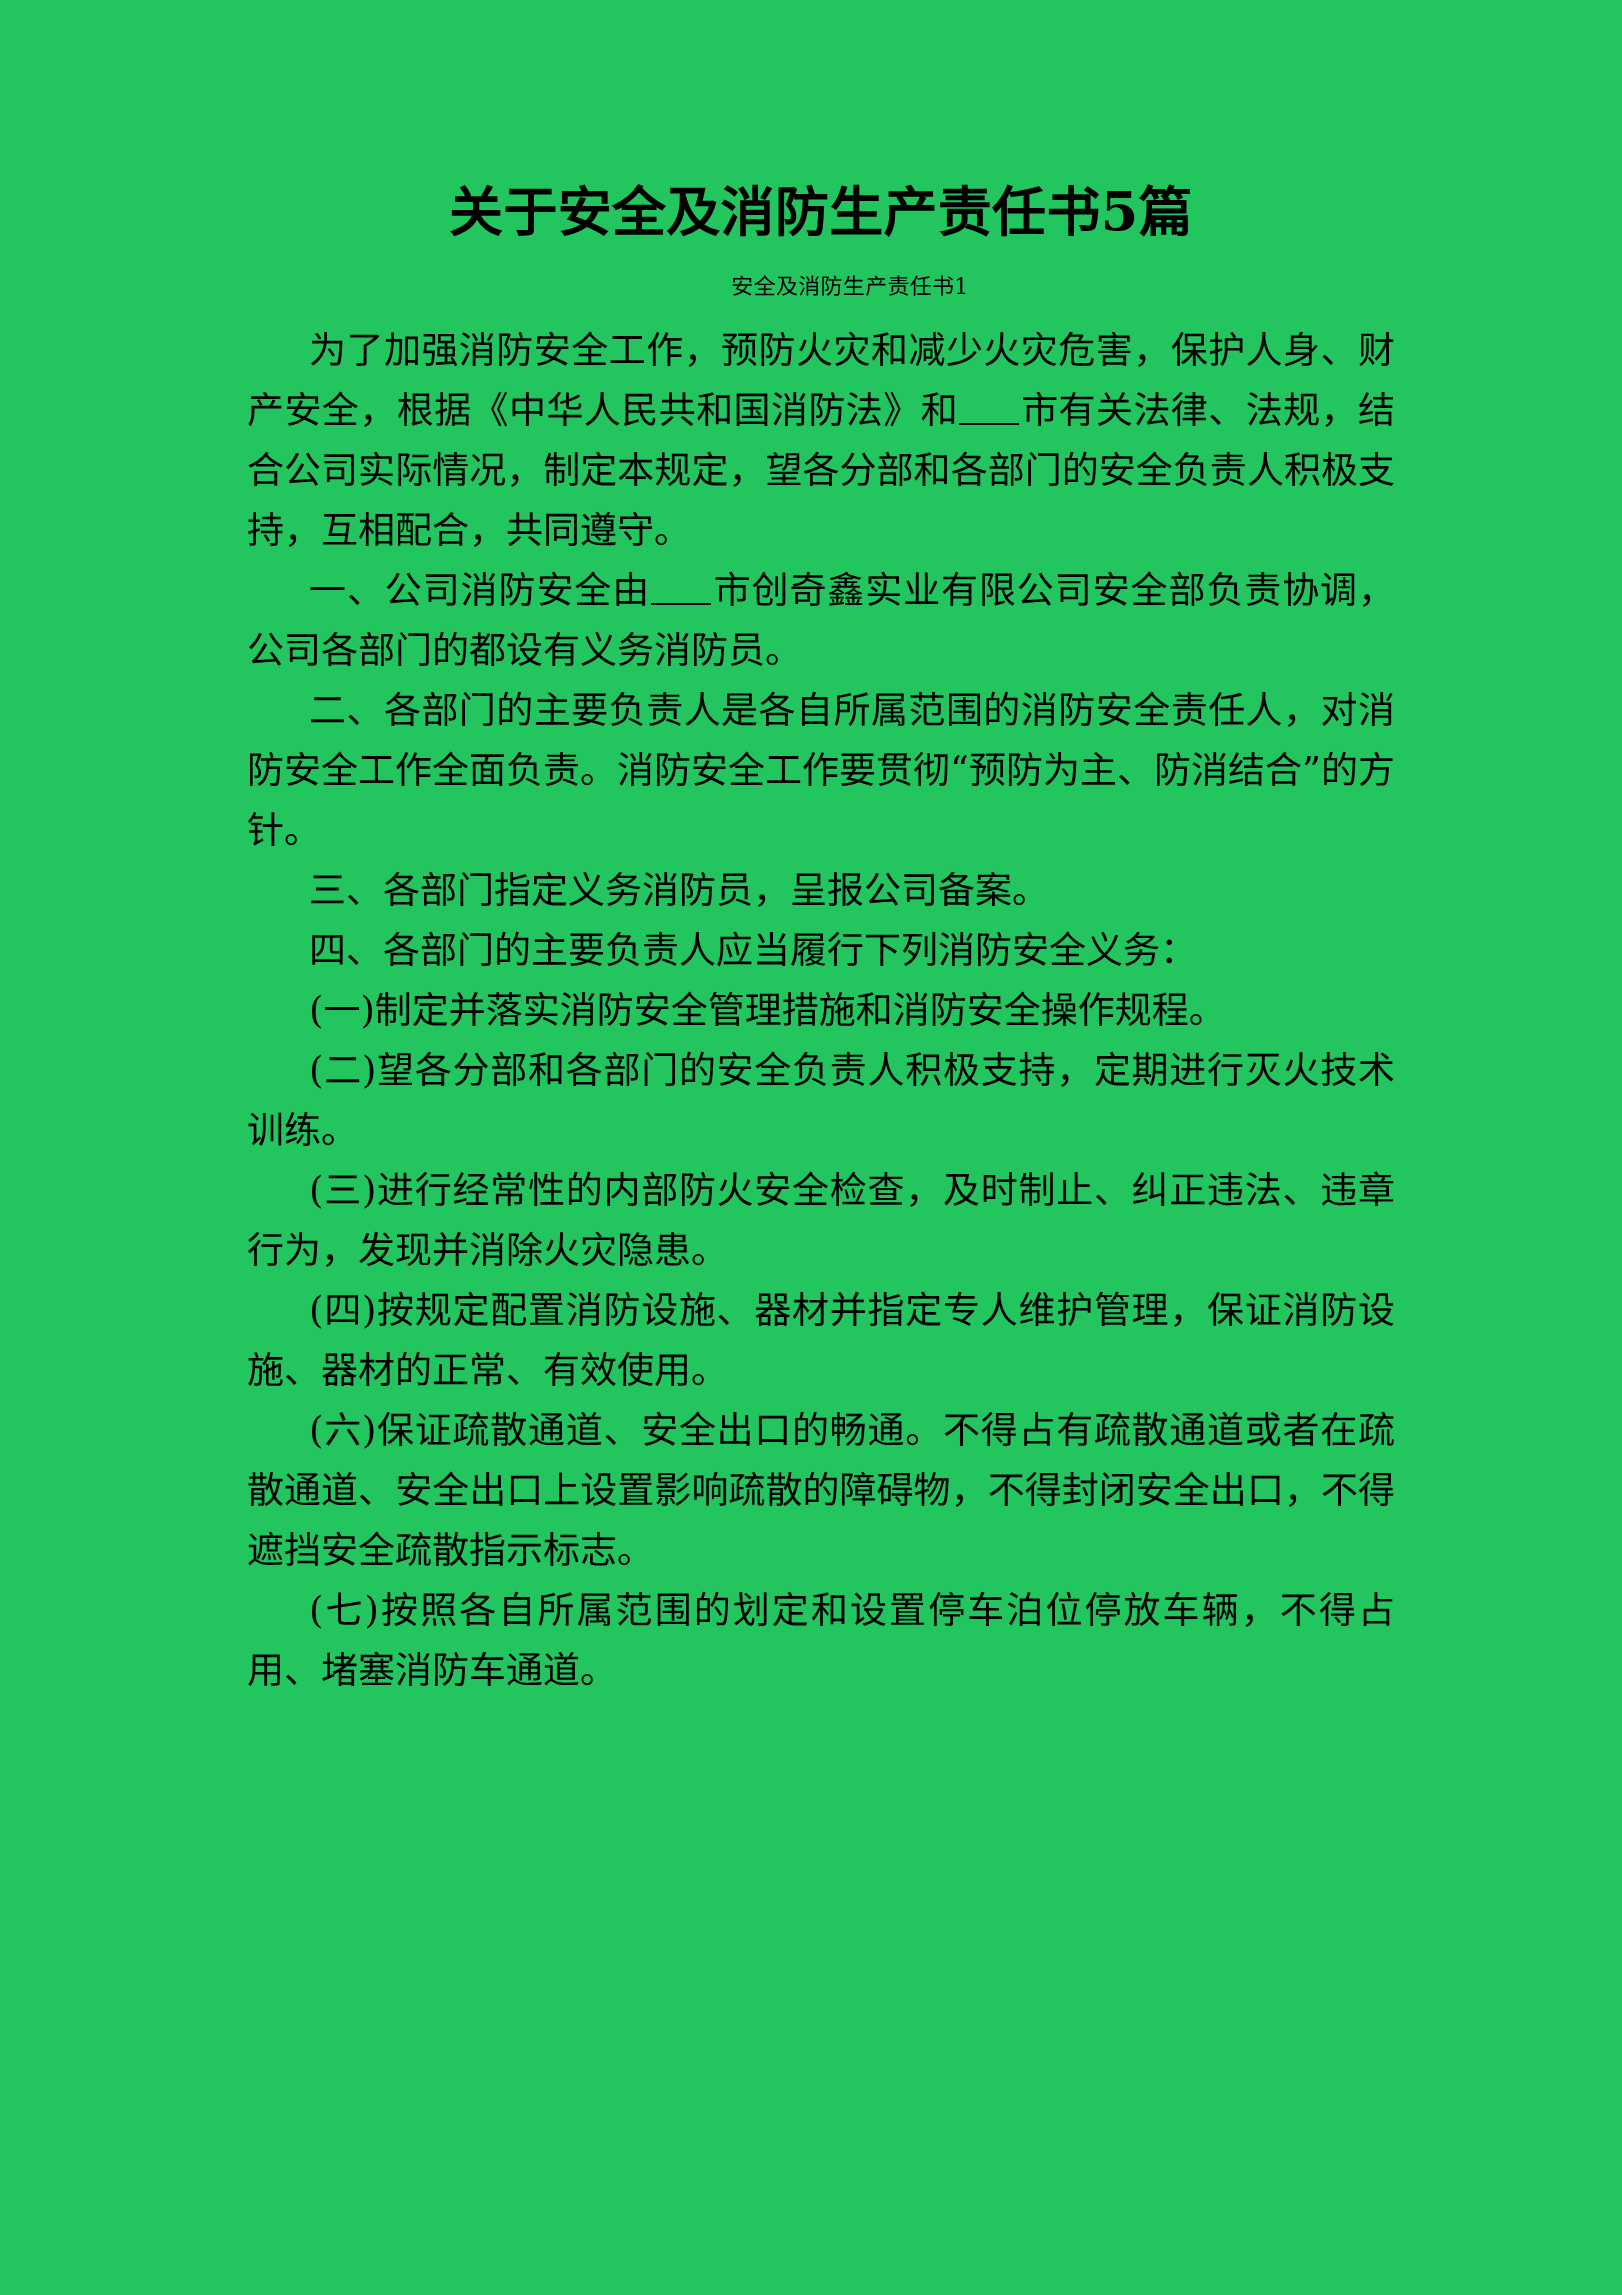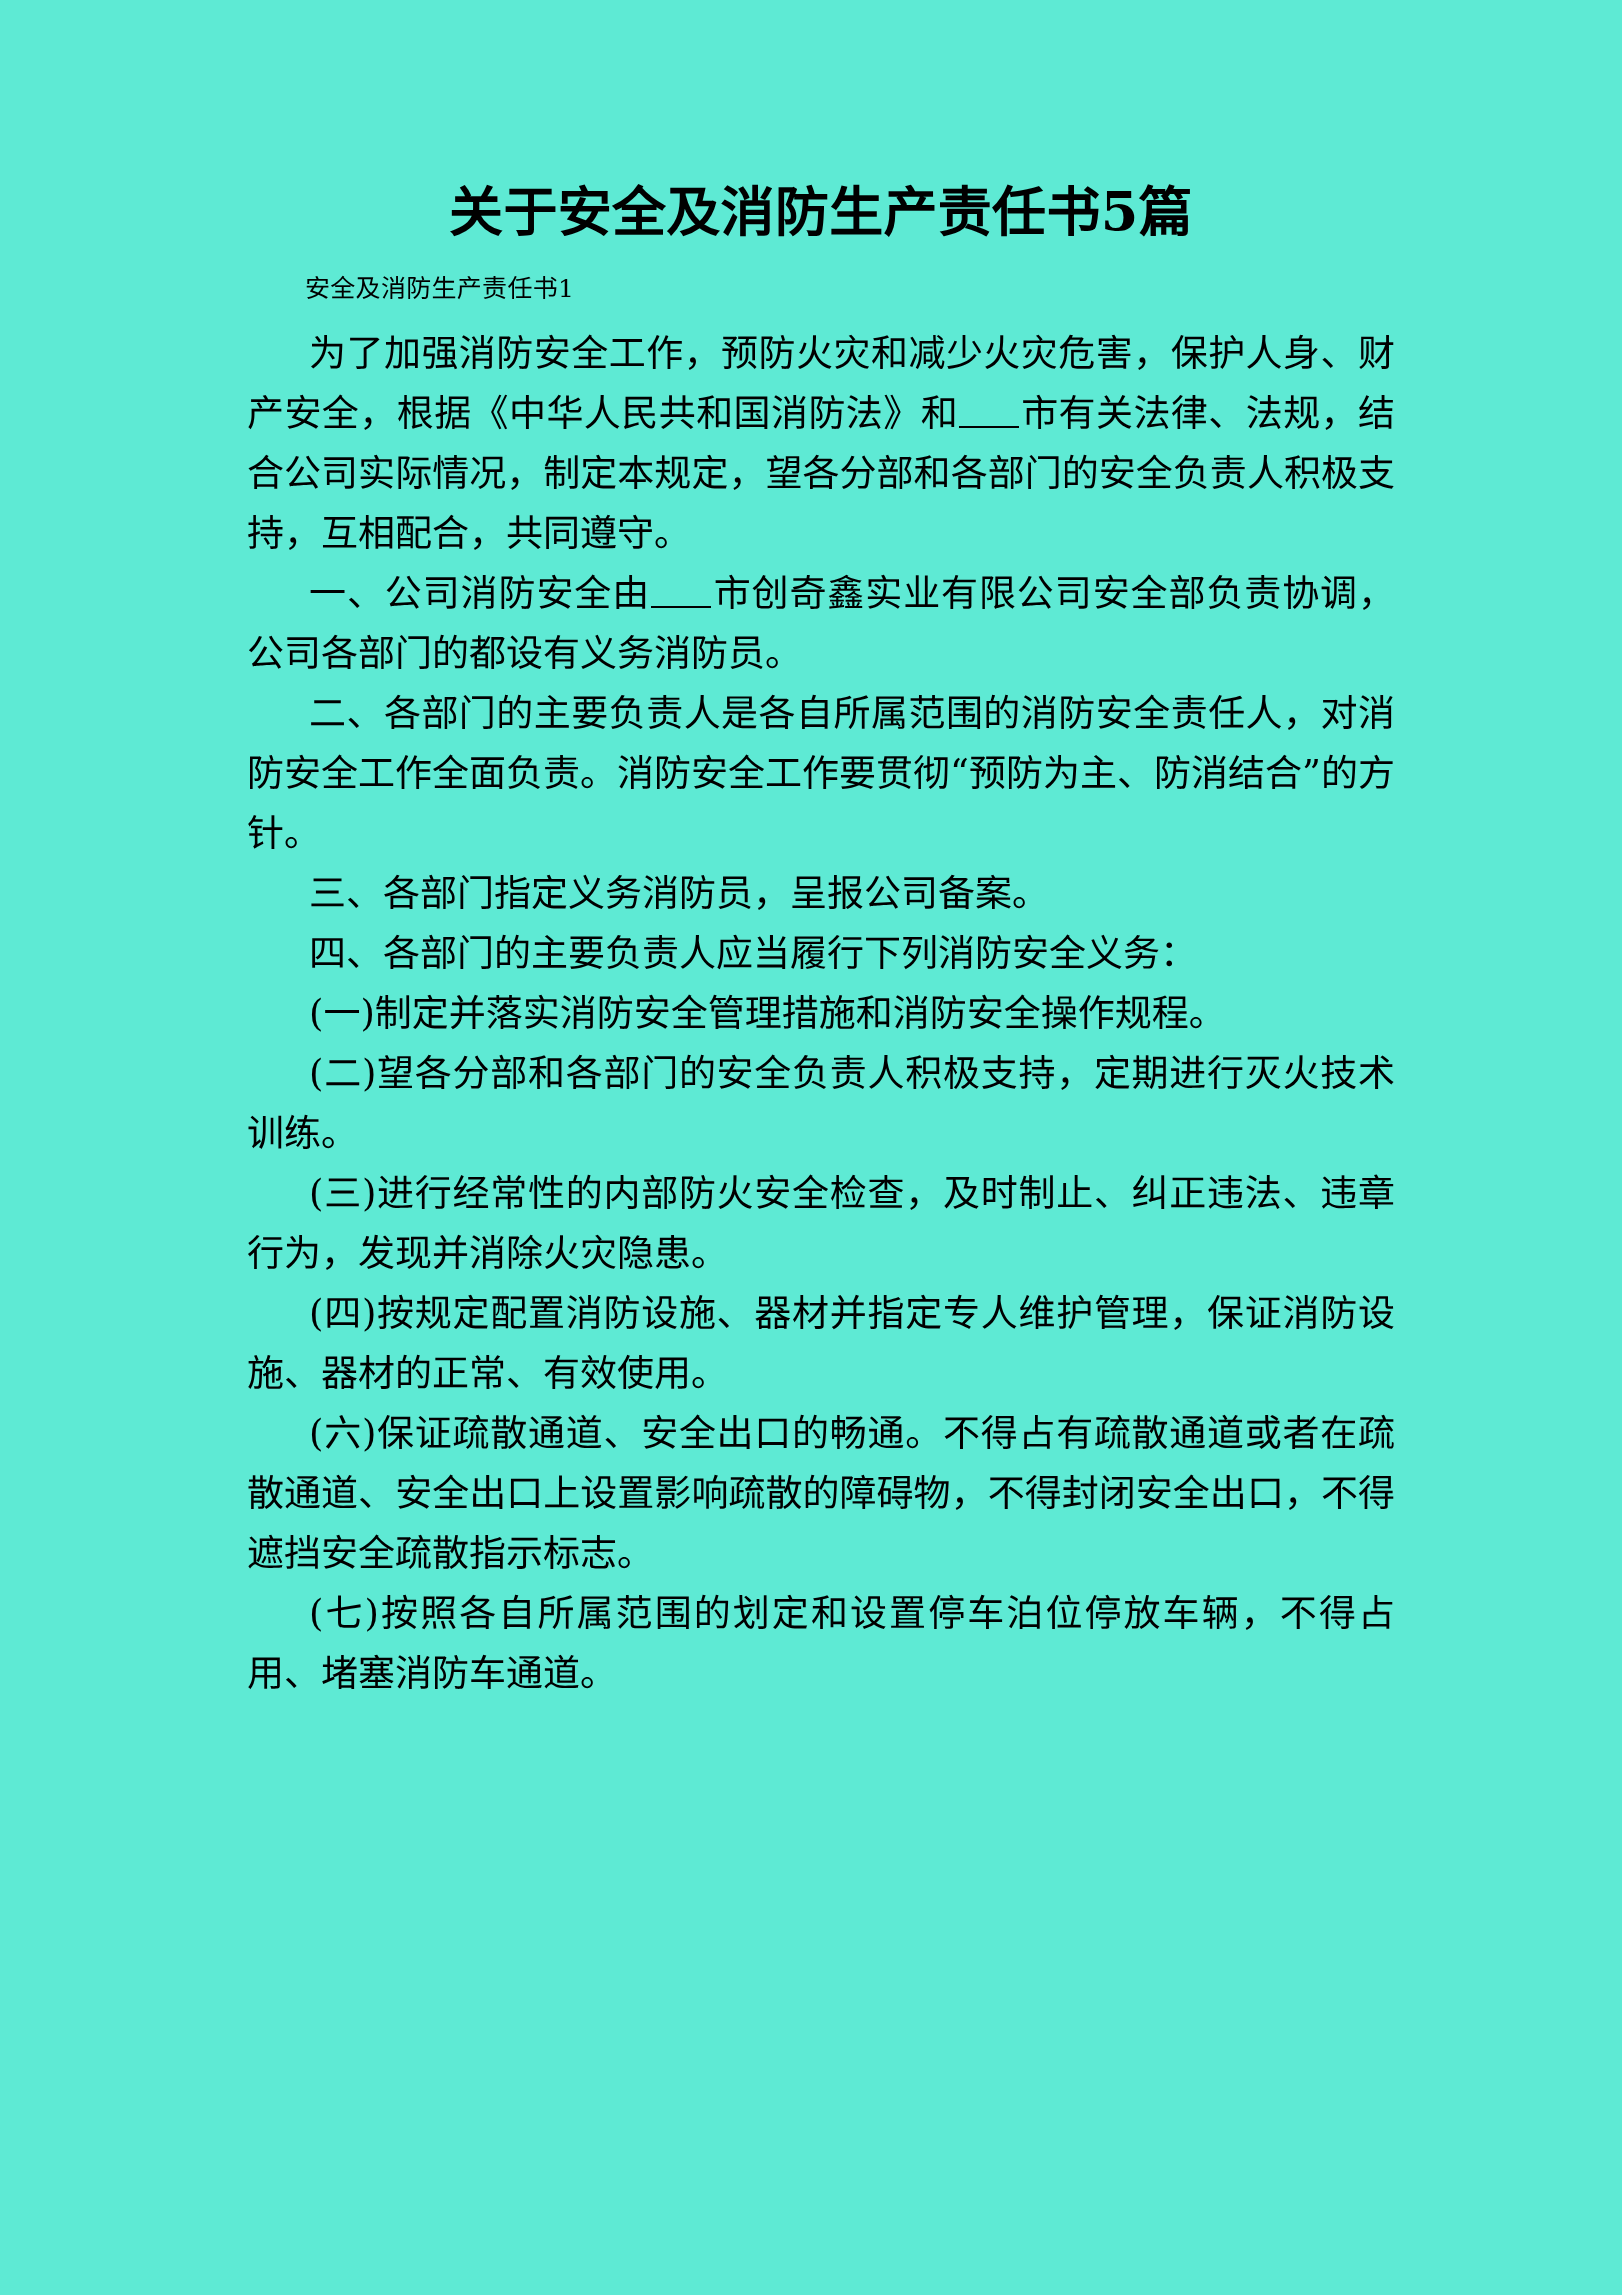--- a/index.html
+++ b/index.html
@@ -11,21 +11,21 @@
 
   body {
     font-family: "DejaVu Serif", "Liberation Serif", serif;
     color: #000000;
   }
 
   .page {
     position: relative;
     width: 1623px;
     height: 2295px;
-    background: #5eead4;
+    background: #22c55e;
     box-sizing: border-box;
     overflow: hidden;
   }
 
   
   .content {
     position: absolute;
     left: 247px;
     top: 0;
     width: 1148px;
@@ -36,26 +36,27 @@
     font-weight: bold;
     line-height: 1.18;
     text-align: center;
     letter-spacing: 0.3px;
     margin: 0;
     padding-top: 181px;
     white-space: nowrap;
   }
 
   .subtitle {
-    font-size: 25px;
+    font-size: 22px;
     line-height: 1.0;
     margin: 0;
     padding-top: 31px;
     padding-left: 58px;
     letter-spacing: 0.3px;
+    text-align: center;
   }
 
   .body-block {
     padding-top: 23.6px;
   }
 
   p.para {
     font-size: 37px;
     line-height: 60px;
     margin: 0;

